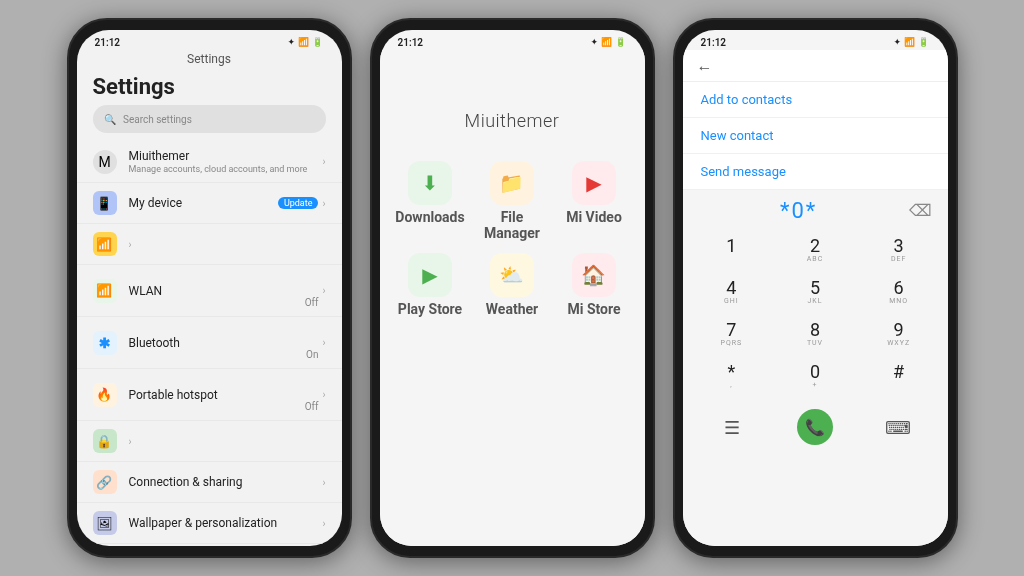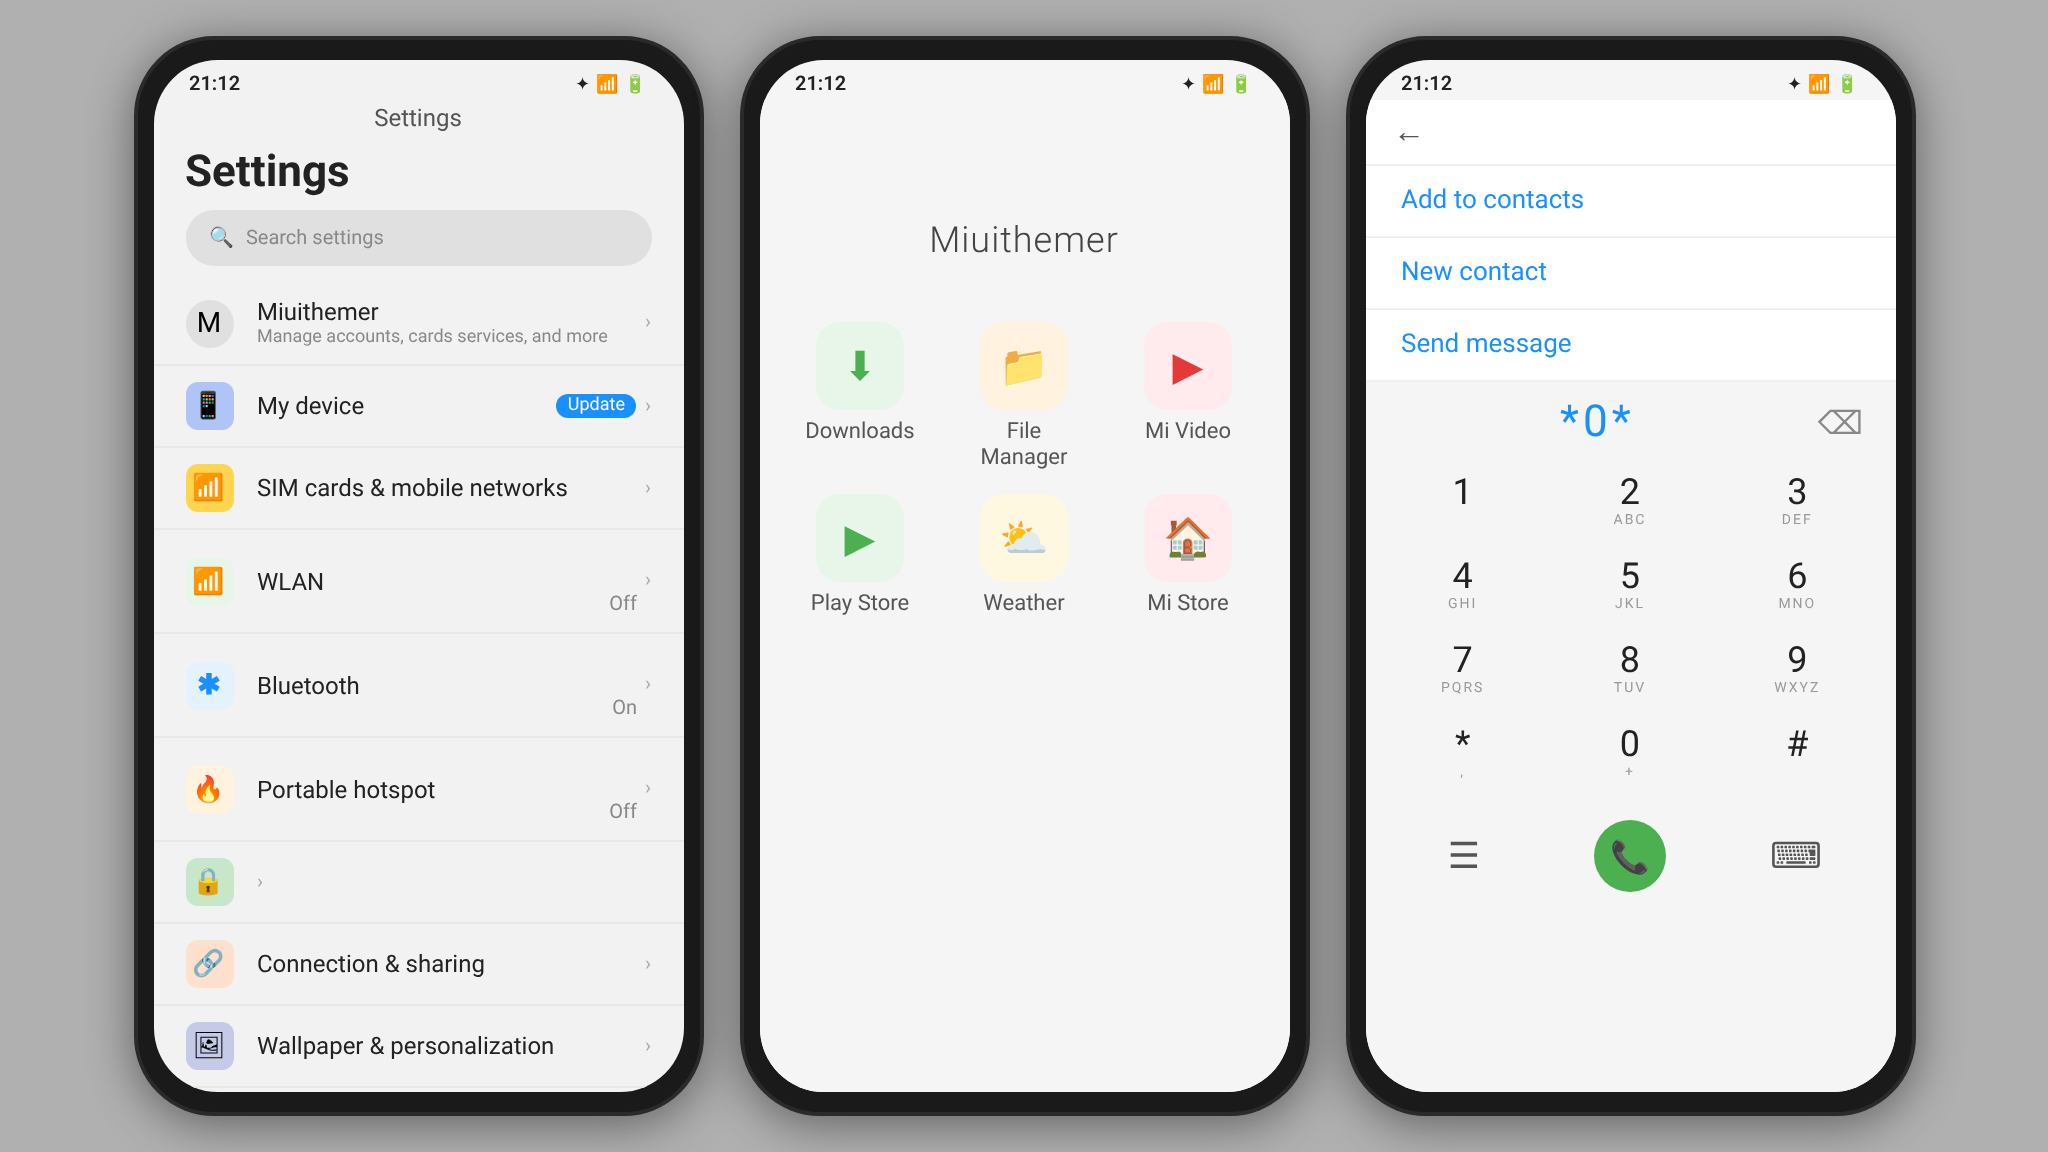--- a/index.html
+++ b/index.html
@@ -144,21 +144,21 @@
     }
     .app-icon-box {
       width: 44px;
       height: 44px;
       border-radius: 12px;
       display: flex;
       align-items: center;
       justify-content: center;
       font-size: 20px;
     }
-    .app-label { font-size: 11px; color: #555; text-align: center; }
+    .app-label { font-size: 14px; color: #555; text-align: center; font-weight: bold; }
 
     
     .recents-header {
       display: flex;
       align-items: center;
       padding: 6px 14px 6px;
       background: #fff;
       border-bottom: 1px solid #eee;
       flex-shrink: 0;
     }
@@ -282,21 +282,21 @@
       <span>Search settings</span>
     </div>
     <div class="settings-list">
 
       <div class="settings-item">
         <div class="item-icon" style="background:#e0e0e0; border-radius:50%;">
           <span style="font-size:14px;">M</span>
         </div>
         <div class="item-text">
           <div class="item-title">Miuithemer</div>
-          <div class="item-subtitle">Manage accounts, cards services, and more</div>
+          <div class="item-subtitle">Manage accounts, cloud accounts, and more</div>
         </div>
         <div class="item-right">
           <span class="chevron">›</span>
         </div>
       </div>
 
       <div class="settings-item">
         <div class="item-icon" style="background:#b0c4f8; border-radius:6px;">
           <span style="font-size:13px;">📱</span>
         </div>
@@ -305,23 +305,20 @@
         </div>
         <div class="item-right">
           <span class="item-badge">Update</span>
           <span class="chevron">›</span>
         </div>
       </div>
 
       <div class="settings-item">
         <div class="item-icon" style="background:#ffd54f; border-radius:6px;">
           <span style="font-size:13px;">📶</span>
-        </div>
-        <div class="item-text">
-          <div class="item-title">SIM cards &amp; mobile networks</div>
         </div>
         <div class="item-right">
           <span class="chevron">›</span>
         </div>
       </div>
 
       <div class="settings-item">
         <div class="item-icon" style="background:#e8f5e9; border-radius:6px;">
           <span style="font-size:13px; color:#4caf50;">📶</span>
         </div>

